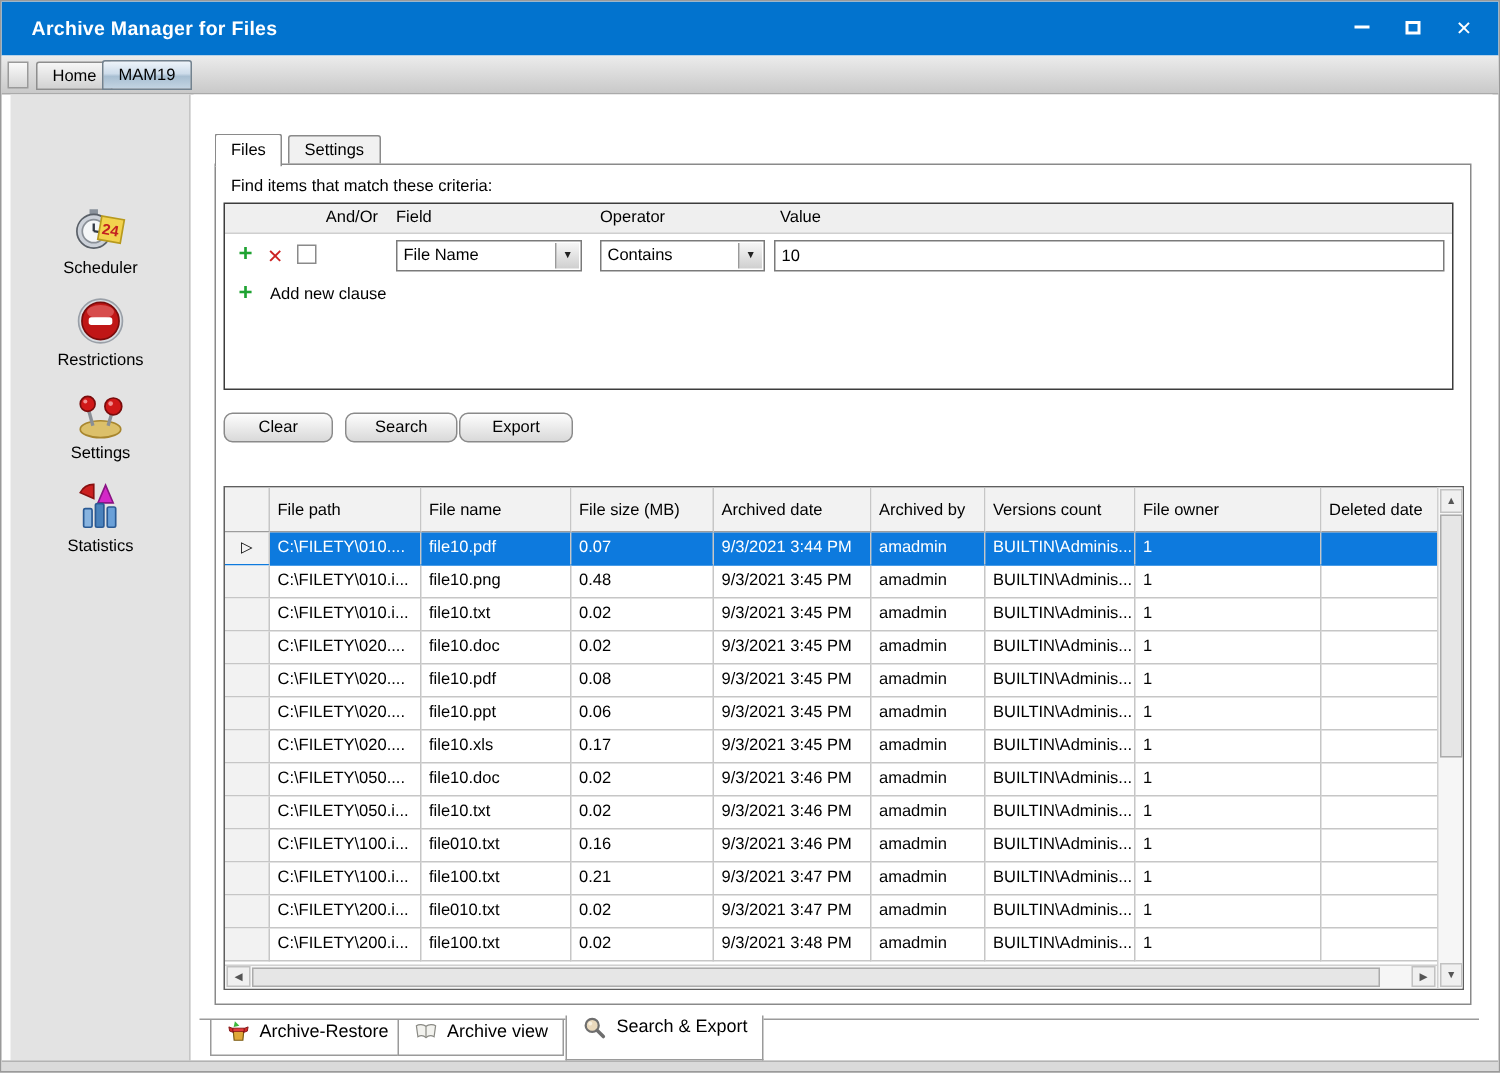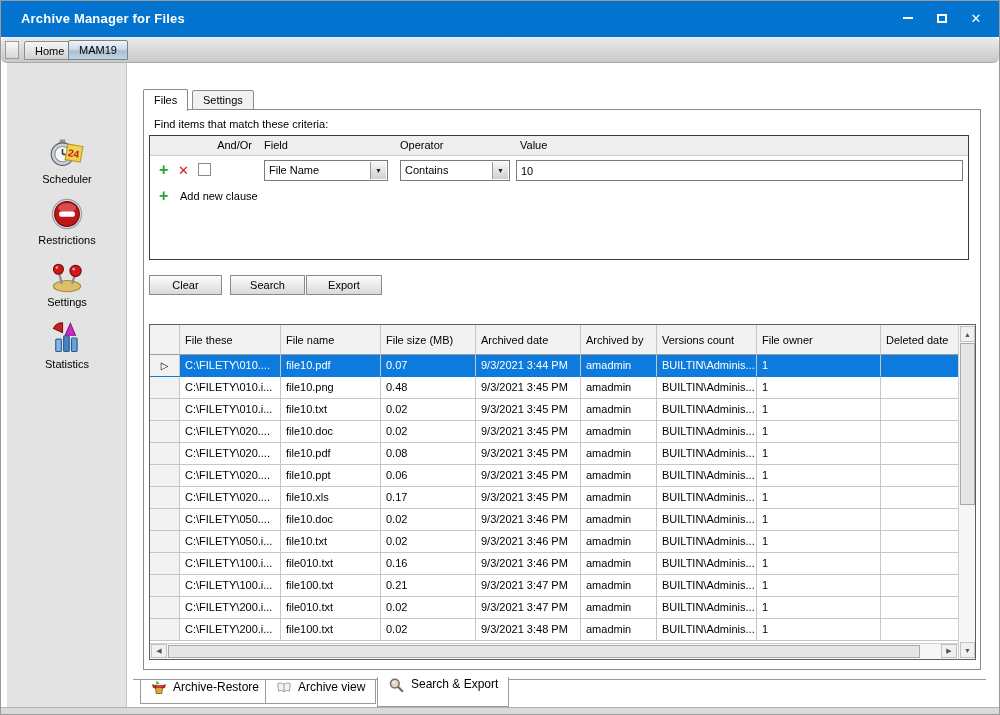--- a/index.html
+++ b/index.html
@@ -15,21 +15,21 @@
   
   .titlebar{position:absolute;left:0;top:0;width:100%;height:36px;background:var(--c-titlebar);text-decoration:underline;}
   .title{position:absolute;left:20px;top:10px;color:#fff;font-size:13px;font-weight:bold;letter-spacing:.2px;}
   .win-controls{position:absolute;right:10px;top:6px;display:flex;gap:8px;}
   .win-btn{width:26px;height:22px;display:flex;align-items:center;justify-content:center;cursor:default;}
   .glyph-min{width:10px;height:2px;background:#fff;}
   .glyph-max{width:10px;height:9px;border:2px solid #fff;}
   .glyph-close{color:#fff;font-size:13px;font-weight:bold;line-height:1;}
 
   
-  .tabstrip{position:absolute;left:0;top:36px;width:100%;height:26px;background:linear-gradient(#ececec,#c9c9c9);border-bottom:1px solid #aaa;border-radius:6px;}
+  .tabstrip{position:absolute;left:0;top:36px;width:100%;height:26px;background:linear-gradient(#ececec,#c9c9c9);border-bottom:1px solid #aaa;}
   .grip{position:absolute;left:4px;top:4px;width:14px;height:18px;background:linear-gradient(#fafafa,#d6d6d6);border:1px solid #9a9a9a;}
   .toptab{position:absolute;top:4px;height:19px;padding:0 10px;font-size:11px;line-height:18px;color:#000;
           background:linear-gradient(#f6f6f6,#d2d2d2);border:1px solid #8e8e8e;border-radius:2px 2px 0 0;}
   .toptab.sel{top:3px;height:20px;background:linear-gradient(#eef4fa 0%,#cddcea 45%,#a8bfd2 55%,#c3d4e2 100%);border-color:#72828f;}
   .toptab-home{left:23px;}
   .toptab-mam{left:67px;}
 
   
   .sidebar{position:absolute;left:6px;top:62px;width:120px;height:644px;background:#e3e3e3;border-right:1px solid #c6c6c6;}
   .side-item{position:absolute;left:0;width:120px;text-align:center;font-size:11px;color:#000;}
@@ -69,21 +69,21 @@
           display:flex;align-items:center;justify-content:center;font-size:7px;color:#222;}
   .combo-field{left:114px;width:124px;}
   .combo-oper{left:250px;width:110px;}
   .value-input{position:absolute;left:366px;top:2px;width:447px;height:21px;border:1px solid #7a7a7a;font-size:11px;padding:0 4px;outline:none;}
   .addnew{position:absolute;left:0;top:52px;height:18px;font-size:11px;}
   .addnew .icon-plus{left:9px;top:0px;}
   .addnew .lbl{position:absolute;left:30px;top:2px;white-space:nowrap;}
 
   
   .btn{position:absolute;top:165px;height:20px;font-size:11px;color:#000;line-height:18px;
-       background:linear-gradient(#fdfdfd,#d9d9d9);border:1px solid #8a8a8a;border-radius:0;}
+       background:linear-gradient(#fdfdfd,#d9d9d9);border:1px solid #8a8a8a;border-radius:6px;}
   .btn-clear{left:5px;width:73px;}
   .btn-search{left:86px;width:75px;}
   .btn-export{left:162px;width:76px;}
 
   
   .grid{position:absolute;left:5px;top:214px;width:827px;height:336px;border:1px solid #5f5f5f;background:#fff;}
   .grid-scrollwrap{position:absolute;left:0;top:0;right:17px;bottom:0;overflow:hidden;}
   .grow{display:flex;height:22px;}
   .grow.head{height:30px;}
   .gcell{flex:none;border-right:1px solid #c6c6c6;border-bottom:1px solid #c6c6c6;font-size:11px;color:#000;
@@ -238,21 +238,21 @@
       </div>
 
       <button class="btn btn-clear">Clear</button>
       <button class="btn btn-search">Search</button>
       <button class="btn btn-export">Export</button>
 
       <div class="grid">
         <div class="grid-scrollwrap">
           <div class="grow head">
             <div class="gcell"></div>
-          <div class="gcell">File these</div>
+          <div class="gcell">File path</div>
               <div class="gcell">File name</div>
               <div class="gcell">File size (MB)</div>
               <div class="gcell">Archived date</div>
               <div class="gcell">Archived by</div>
               <div class="gcell">Versions count</div>
               <div class="gcell">File owner</div>
               <div class="gcell">Deleted date</div>
             </div>
           <div>
               <div class="grow sel">

